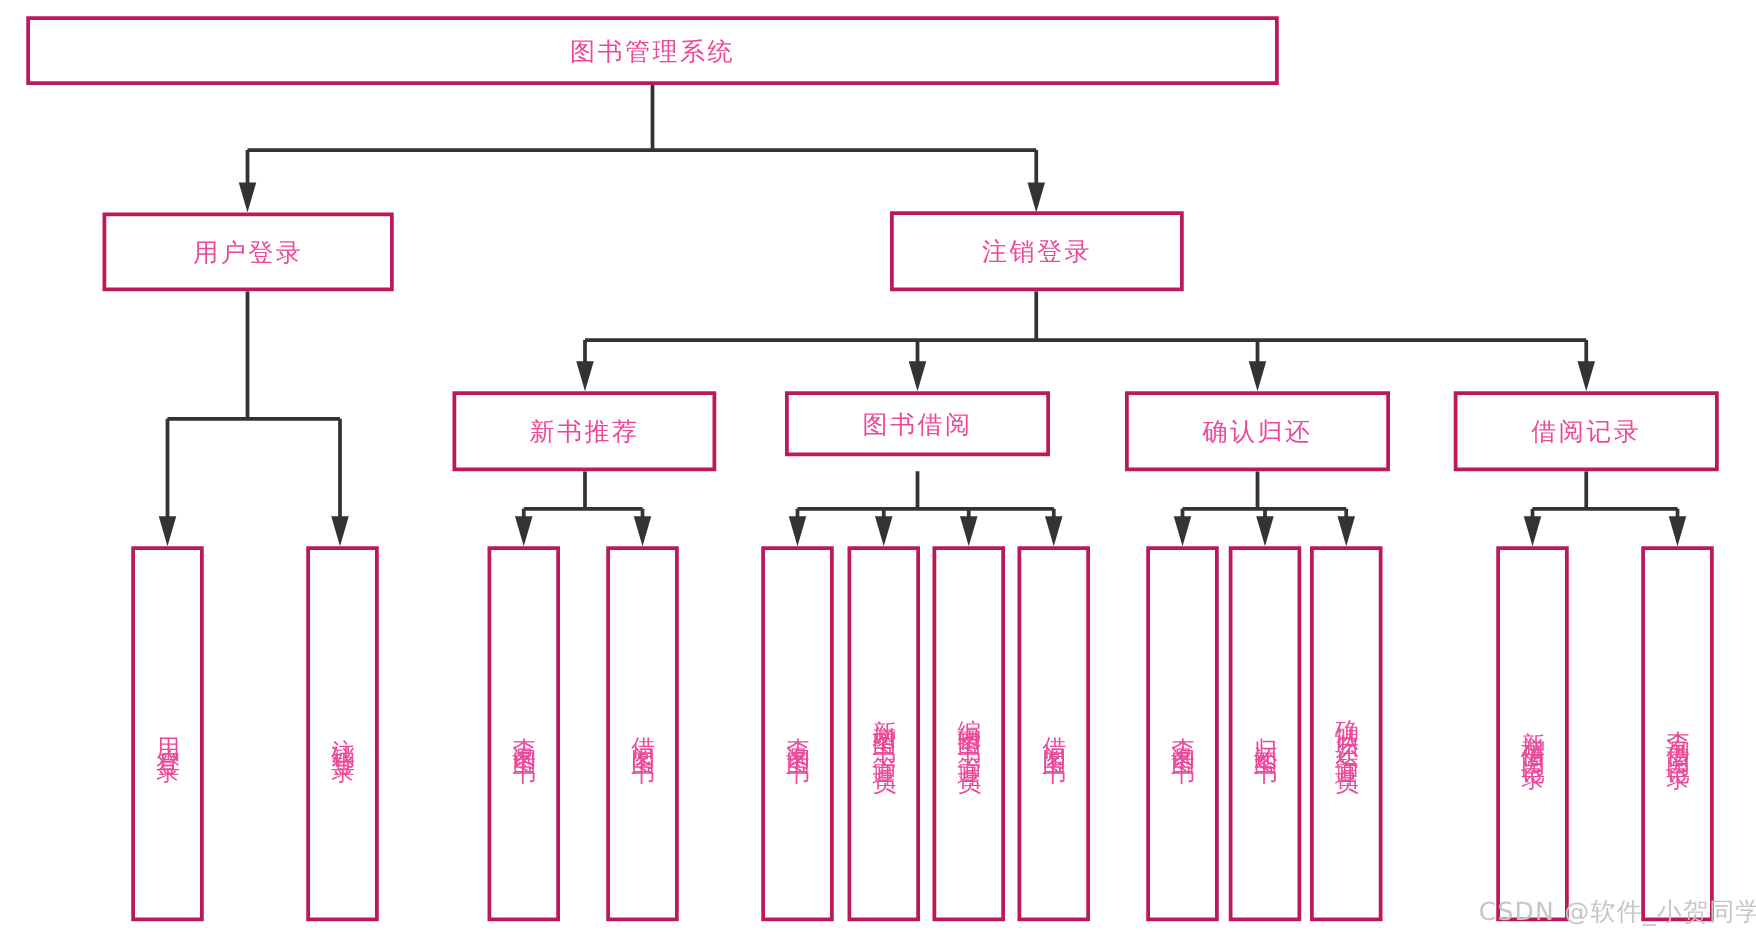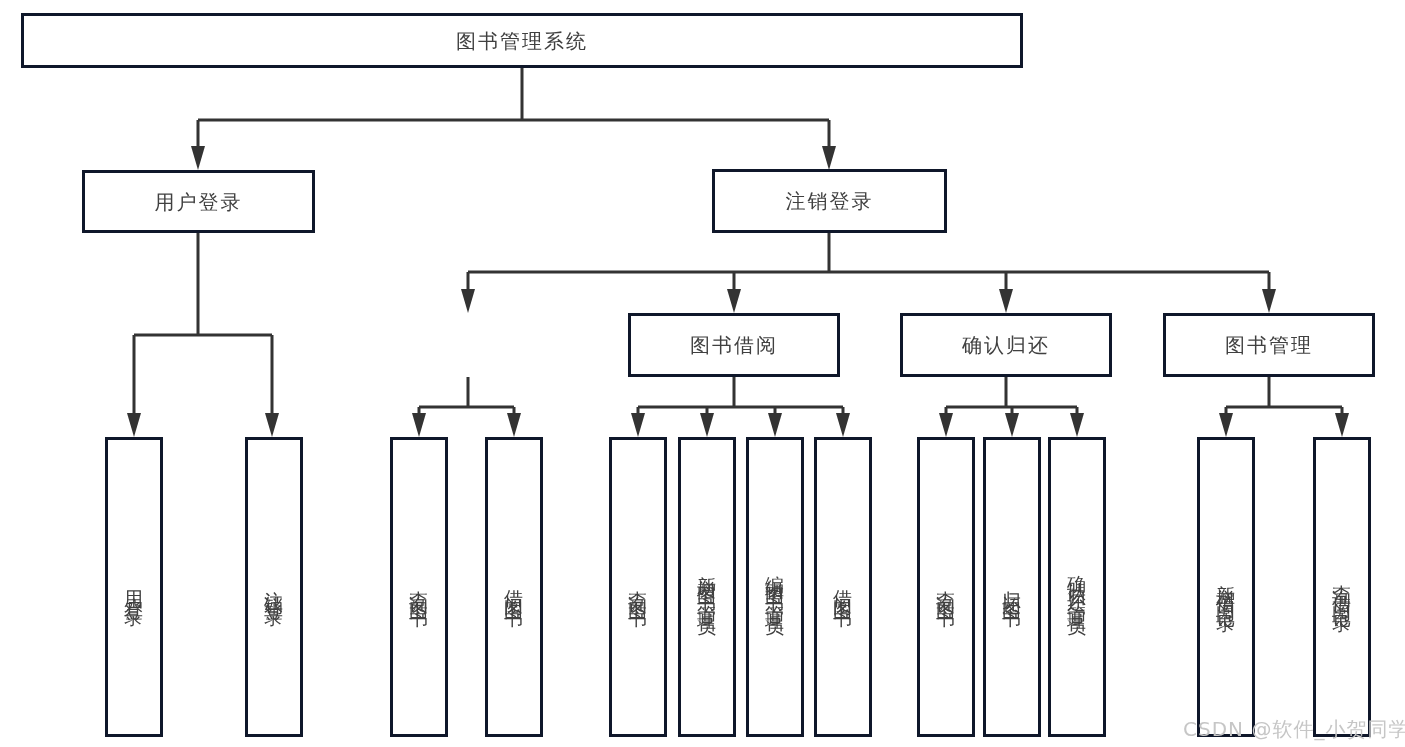--- a/index.html
+++ b/index.html
@@ -19,22 +19,22 @@
     position: absolute;
     left: 0;
     top: 0;
     width: 1405px;
     height: 747px;
   }
   .node {
     position: absolute;
     box-sizing: border-box;
     background: #ffffff;
-    border: 3px solid #0f172a;
-    color: #404040;
+    border: 3px solid #be185d;
+    color: #ec4899;
     display: flex;
     align-items: center;
     justify-content: center;
     text-align: center;
   }
   .hbox {
     font-size: 20px;
     letter-spacing: 2px;
     line-height: 1;
   }
@@ -48,21 +48,21 @@
     letter-spacing: 6px;
     line-height: 1;
   }
   
   .n-root   { left: 21px;  top: 13px;  width: 1002px; height: 55px; }
   
   .n-login  { left: 82px;  top: 170px; width: 233px;  height: 63px; }
   .n-mgmt   { left: 712px; top: 169px; width: 235px;  height: 64px; }
   
   .n-g0 { left: 362px;  top: 313px; width: 211px; height: 64px; }
-  .n-g1 { left: 628px;  top: 313px; width: 212px; height: 64px; }
+  .n-g1 { left: 628px;  top: 313px; width: 212px; height: 52px; }
   .n-g2 { left: 900px;  top: 313px; width: 212px; height: 64px; }
   .n-g3 { left: 1163px; top: 313px; width: 212px; height: 64px; }
   
   .n-l-a0 { left: 105px; }
   .n-l-a1 { left: 245px; }
   .n-l-b0 { left: 390px; }
   .n-l-b1 { left: 485px; }
   .n-l-c0 { left: 609px; }
   .n-l-c1 { left: 678px; }
   .n-l-c2 { left: 746px; }
@@ -139,23 +139,24 @@
       <polygon points="1219,413 1233,413 1226,437"></polygon>
       <polygon points="1335,413 1349,413 1342,437"></polygon>
     </g>
   </svg>
 
   <div class="node hbox n-root">图书管理系统</div>
 
   <div class="node hbox n-login">用户登录</div>
   <div class="node hbox n-mgmt">注销登录</div>
 
+  <div class="node hbox n-g0">新书推荐</div>
   <div class="node hbox n-g1">图书借阅</div>
   <div class="node hbox n-g2">确认归还</div>
-  <div class="node hbox n-g3">图书管理</div>
+  <div class="node hbox n-g3">借阅记录</div>
 
   <div class="node vbox n-l-a0">用户登录</div>
   <div class="node vbox n-l-a1">注销登录</div>
 
   <div class="node vbox n-l-b0">查询图书</div>
   <div class="node vbox n-l-b1">借阅图书</div>
 
   <div class="node vbox n-l-c0">查询图书</div>
   <div class="node vbox n-l-c1">新增图书（管理员）</div>
   <div class="node vbox n-l-c2">编辑图书（管理员）</div>

